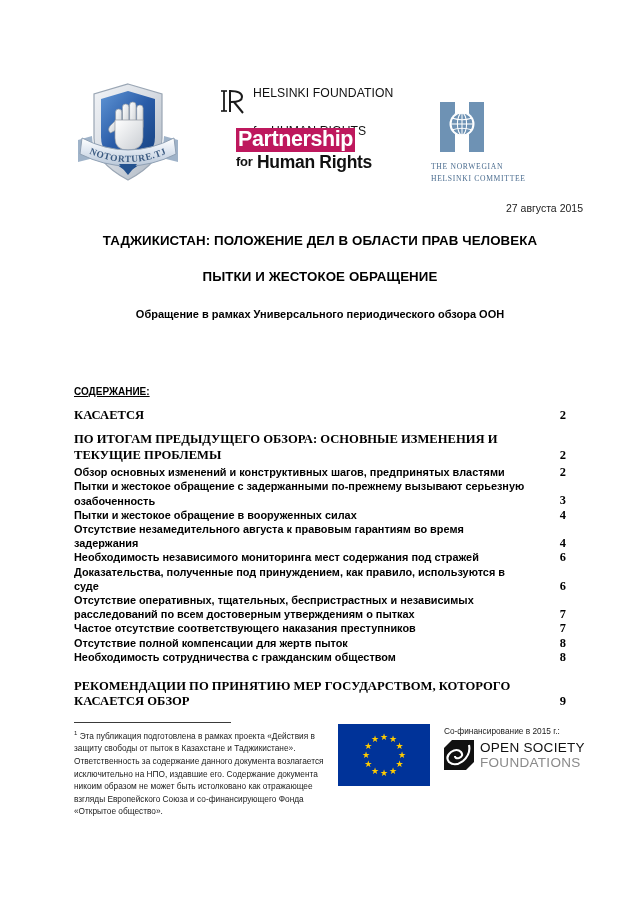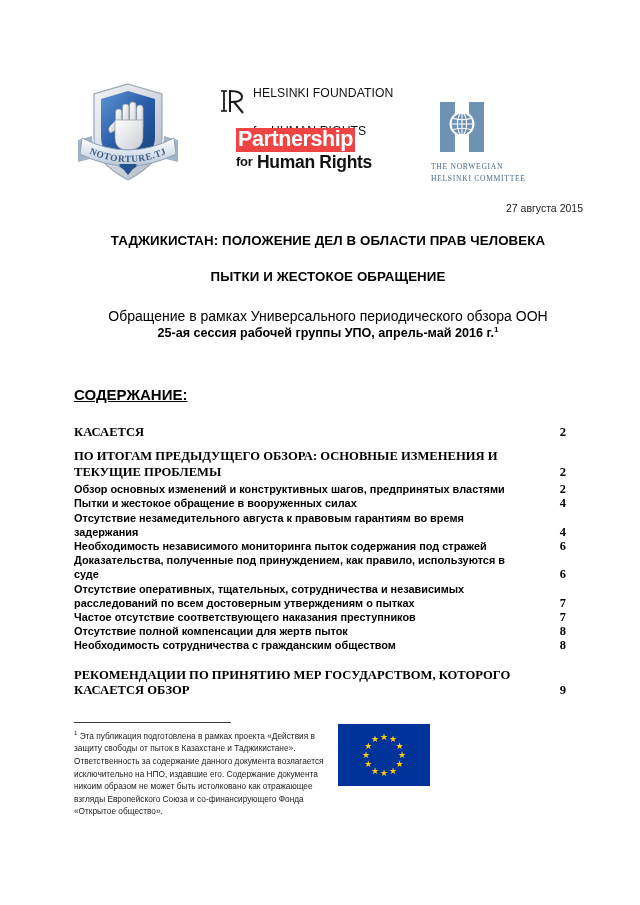--- a/index.html
+++ b/index.html
@@ -88,21 +88,21 @@
     font-family: "Liberation Sans", sans-serif;
     font-weight: bold;
     font-size: 21px;
     letter-spacing: -0.4px;
     color: #111111;
     line-height: 1.0;
     display: block;
   }
   .iphr .line2 {
     display: inline-block;
-    background: #ef4444;
+    background: #be185d;
     color: #ffffff;
     font-family: "Liberation Sans", sans-serif;
     font-weight: bold;
     font-size: 21.5px;
     letter-spacing: -0.4px;
     line-height: 1.08;
     padding: 0 2px 1px 2px;
     margin-top: 2px;
   }
   .iphr .line3 {
@@ -145,21 +145,21 @@
     right: 57px;
     top: 202px;
     font-family: "Liberation Sans", sans-serif;
     font-size: 10.5px;
     color: #222;
   }
 
   
   .titles {
     position: absolute;
-    left: 92px;
+    left: 84px;
     top: 232px;
     width: 472px;
     text-align: center;
   }
   .title-main {
     font-family: "Liberation Sans", sans-serif;
     font-weight: bold;
     font-size: 13.3px;
     line-height: 1.32;
     letter-spacing: 0.1px;
@@ -167,22 +167,22 @@
   .title-sub {
     margin-top: 19px;
     font-family: "Liberation Sans", sans-serif;
     font-weight: bold;
     font-size: 13.3px;
     letter-spacing: 0.1px;
   }
   .title-block3 {
     margin-top: 23px;
     font-family: "Liberation Sans", sans-serif;
-    font-weight: normal;
-    font-size: 14px;
+    font-weight: bold;
+    font-size: 11px;
     line-height: 1.34;
   }
   .title-block4 {
     font-family: "Liberation Sans", sans-serif;
     font-weight: bold;
     font-size: 12.6px;
     line-height: 1.34;
   }
   .fn-ref {
     font-size: 8px;
@@ -193,23 +193,23 @@
   
   .toc {
     position: absolute;
     left: 74px;
     top: 386px;
     width: 492px;
   }
   .toc-heading {
     font-family: "Liberation Sans", sans-serif;
     font-weight: bold;
-    font-size: 15px;
+    font-size: 10px;
     text-decoration: underline;
-    margin-bottom: 22px;
+    margin-bottom: 11px;
   }
   .toc-row {
     display: flex;
     align-items: flex-start;
     justify-content: space-between;
   }
   .toc-label { flex: 1 1 auto; padding-right: 10px; }
   .toc-page  { flex: 0 0 26px; text-align: right; }
 
   .toc-row.lvl1 {
@@ -437,56 +437,59 @@
       </div>
     </div>
   </div>
 
   <div class="doc-date">27 августа 2015</div>
 
   <div class="titles">
     <div class="title-main">ТАДЖИКИСТАН: ПОЛОЖЕНИЕ ДЕЛ В ОБЛАСТИ ПРАВ ЧЕЛОВЕКА</div>
     <div class="title-sub">ПЫТКИ И ЖЕСТОКОЕ ОБРАЩЕНИЕ</div>
     <div class="title-block3">Обращение в рамках Универсального периодического обзора ООН</div>
-    <div class="title-block4"><span>25-ая сессия рабочей группы УПО, апрель-май 2016 г.</span><span class="fn-ref">1</span></div>
   </div>
 
   <div class="toc">
     <div class="toc-heading">СОДЕРЖАНИЕ:</div>
     <div id="toc-list">
         <div class="toc-row lvl1">
           <div class="toc-label">КАСАЕТСЯ</div>
           <div class="toc-page">2</div>
         </div>
         <div class="toc-row lvl1">
           <div class="toc-label">ПО ИТОГАМ ПРЕДЫДУЩЕГО ОБЗОРА: ОСНОВНЫЕ ИЗМЕНЕНИЯ И ТЕКУЩИЕ ПРОБЛЕМЫ</div>
           <div class="toc-page">2</div>
         </div>
         <div class="toc-row lvl2">
           <div class="toc-label">Обзор основных изменений и конструктивных шагов, предпринятых властями</div>
           <div class="toc-page">2</div>
         </div>
         <div class="toc-row lvl2">
+          <div class="toc-label">Пытки и жестокое обращение с задержанными по-прежнему вызывают серьезную озабоченность</div>
+          <div class="toc-page">3</div>
+        </div>
+        <div class="toc-row lvl2">
           <div class="toc-label">Пытки и жестокое обращение в вооруженных силах</div>
           <div class="toc-page">4</div>
         </div>
         <div class="toc-row lvl2">
           <div class="toc-label">Отсутствие незамедительного августа к правовым гарантиям во время задержания</div>
           <div class="toc-page">4</div>
         </div>
         <div class="toc-row lvl2">
-          <div class="toc-label">Необходимость независимого мониторинга пыток содержания под стражей</div>
+          <div class="toc-label">Необходимость независимого мониторинга мест содержания под стражей</div>
           <div class="toc-page">6</div>
         </div>
         <div class="toc-row lvl2">
           <div class="toc-label">Доказательства, полученные под принуждением, как правило, используются в суде</div>
           <div class="toc-page">6</div>
         </div>
         <div class="toc-row lvl2">
-          <div class="toc-label">Отсутствие оперативных, тщательных, сотрудничества и независимых расследований по всем достоверным утверждениям о пытках</div>
+          <div class="toc-label">Отсутствие оперативных, тщательных, беспристрастных и независимых расследований по всем достоверным утверждениям о пытках</div>
           <div class="toc-page">7</div>
         </div>
         <div class="toc-row lvl2">
           <div class="toc-label">Частое отсутствие соответствующего наказания преступников</div>
           <div class="toc-page">7</div>
         </div>
         <div class="toc-row lvl2">
           <div class="toc-label">Отсутствие полной компенсации для жертв пыток</div>
           <div class="toc-page">8</div>
         </div>
@@ -512,15 +515,34 @@
         <span class="star" style="color: rgb(255, 204, 0); left: 64px; top: 31px;">★</span>
         <span class="star" style="color: rgb(255, 204, 0); left: 61.5885px; top: 40px;">★</span>
         <span class="star" style="color: rgb(255, 204, 0); left: 55px; top: 46.5885px;">★</span>
         <span class="star" style="color: rgb(255, 204, 0); left: 46px; top: 49px;">★</span>
         <span class="star" style="color: rgb(255, 204, 0); left: 37px; top: 46.5885px;">★</span>
         <span class="star" style="color: rgb(255, 204, 0); left: 30.4115px; top: 40px;">★</span>
         <span class="star" style="color: rgb(255, 204, 0); left: 28px; top: 31px;">★</span>
         <span class="star" style="color: rgb(255, 204, 0); left: 30.4115px; top: 22px;">★</span>
         <span class="star" style="color: rgb(255, 204, 0); left: 37px; top: 15.4115px;">★</span>
       </div>
+    <div class="osf-wrap">
+      <div class="osf-caption">Со-финансирование в 2015 г.:</div>
+      <div class="osf-logo">
+        <div class="osf-mark">
+          <svg width="30" height="30" viewBox="0 0 30 30">
+            <rect x="0" y="0" width="30" height="30" fill="#111111"></rect>
+            <g fill="none" stroke="#ffffff" stroke-width="2.1">
+              <path d="M 25 5 Q 27 14 19 21 Q 11 27 5 22 Q 1 17 7 12 Q 13 8 17 12 Q 20 16 15 18 Q 11 19 11 16"></path>
+            </g>
+            <path d="M 0 0 L 8 0 L 0 8 Z" fill="#ffffff"></path>
+            <path d="M 30 30 L 22 30 L 30 22 Z" fill="#ffffff"></path>
+          </svg>
+        </div>
+        <div class="osf-words">
+          <span class="w1">OPEN SOCIETY</span>
+          <span class="w2">FOUNDATIONS</span>
+        </div>
+      </div>
+    </div>
   </div>
 
 </div>
 
 </body></html>

